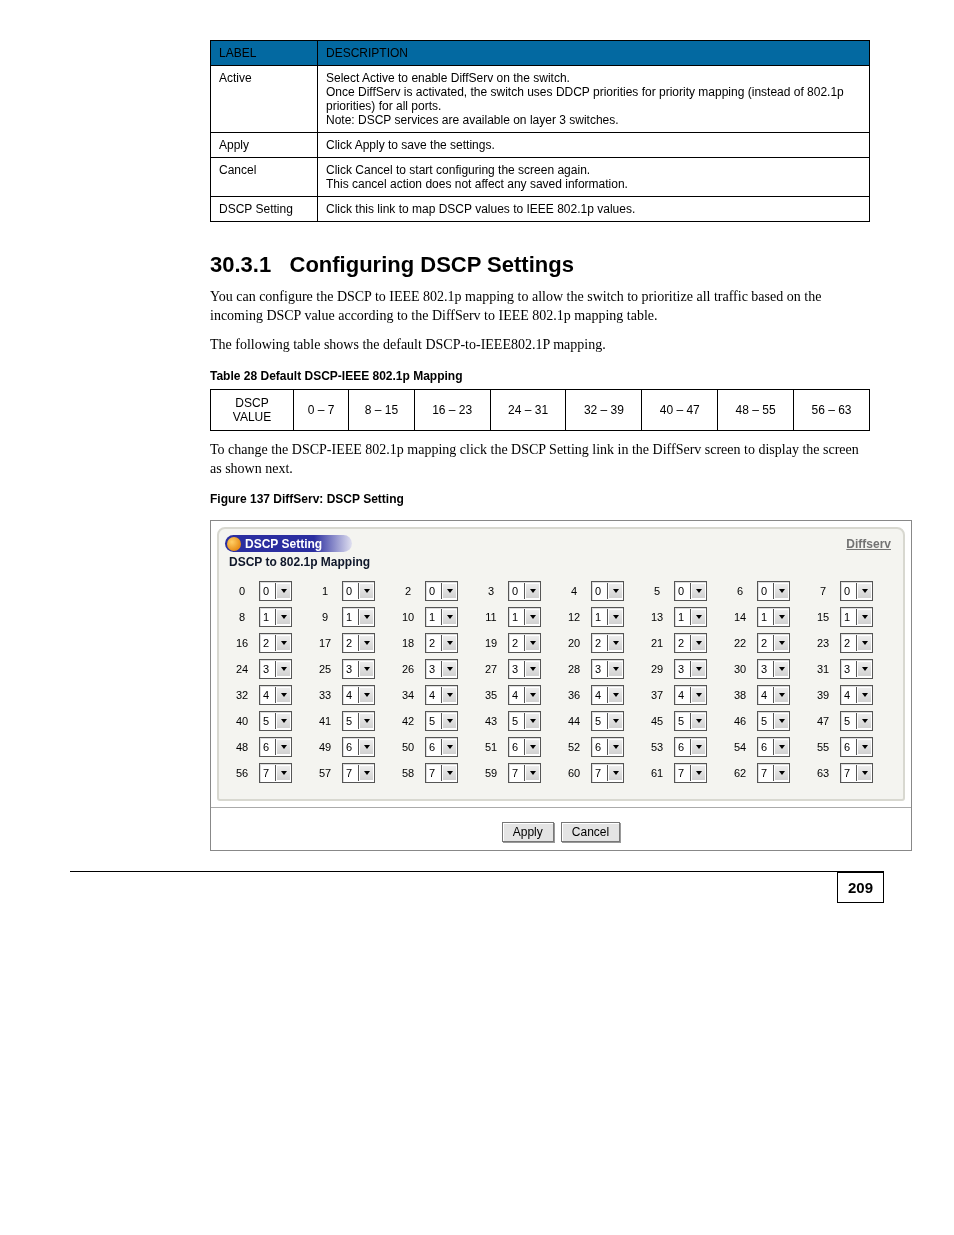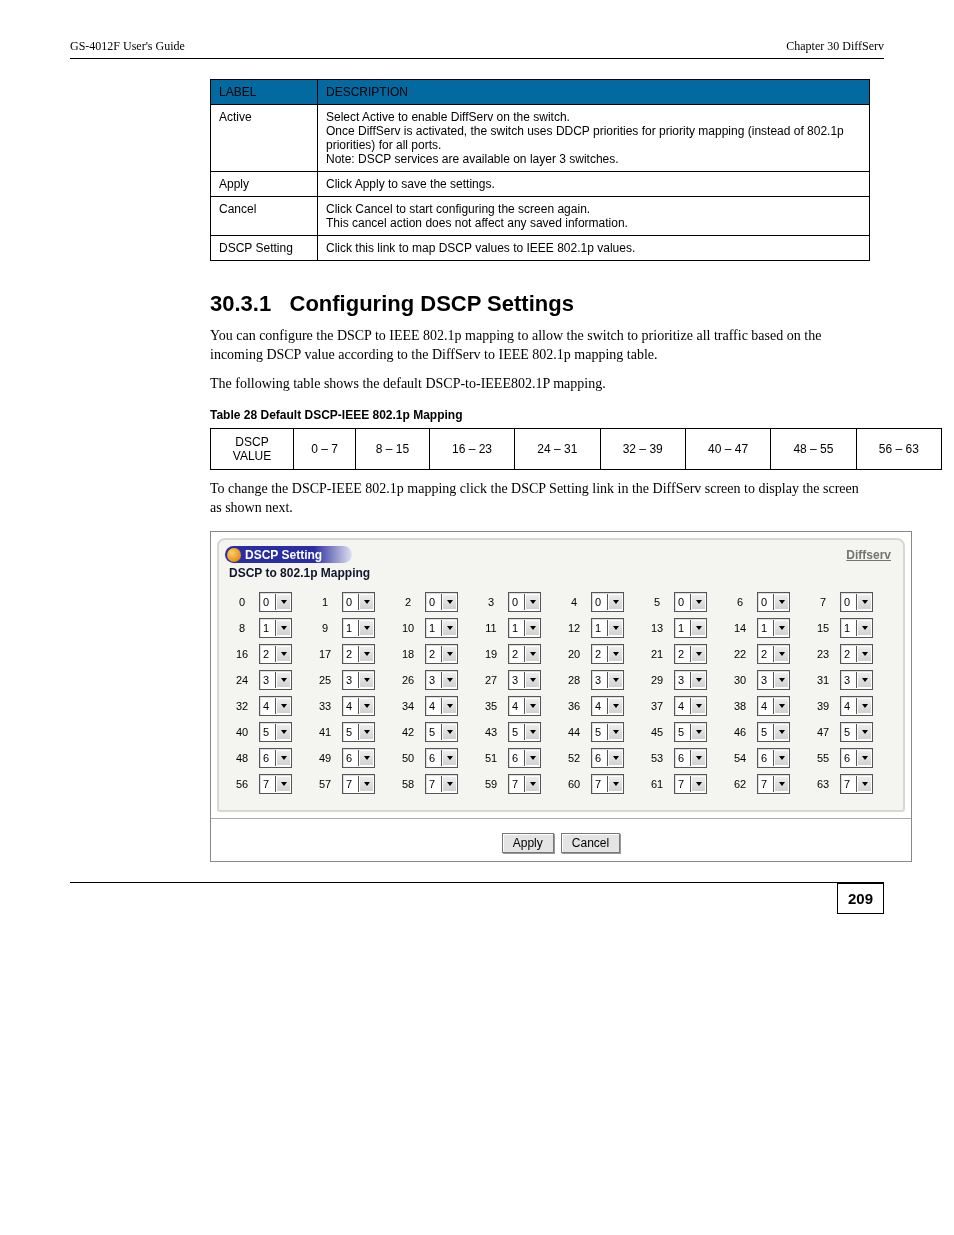--- a/index.html
+++ b/index.html
@@ -60,21 +60,21 @@
     line-height: 1.35;
   }
   .table28caption, .fig137caption {
     font-family: Arial, sans-serif;
     font-weight: bold;
     font-size: 12px;
     margin: 14px 0 6px 140px;
   }
   .map-table {
     border-collapse: collapse;
-    width: 732px;
+    width: 660px;
     margin-left: 140px;
     font-family: Arial, sans-serif;
     font-size: 12px;
   }
   .map-table td {
     border: 1px solid #000;
     padding: 6px 4px;
     text-align: center;
   }
   .map-table td:first-child { width:74px; }
@@ -201,24 +201,20 @@
     font-weight:bold;
     font-size:15px;
     background:#fff;
     margin-top:-6px;
   }
 </style>
 </head>
 <body>
 
 <div class="page">
-  <div class="header-line">
-    <span class="header-left">GS-4012F User's Guide</span>
-    <span class="header-right">Chapter 30 DiffServ</span>
-  </div>
 
   <table class="info-table">
     <tbody>
         <tr>
       <th>LABEL</th>
       <th>DESCRIPTION</th>
     </tr>
     <tr>
       <td class="label">Active</td>
       <td style="white-space:pre-line">Select Active to enable DiffServ on the switch.
@@ -261,20 +257,21 @@
       <td>32 – 39</td>
       <td>40 – 47</td>
       <td>48 – 55</td>
       <td>56 – 63</td>
     </tr>
   </tbody>
     </table>
 
   <p class="body">To change the DSCP-IEEE 802.1p mapping click the DSCP Setting link in the DiffServ screen to display the screen as shown next.</p>
 
+  <div class="fig137caption">Figure 137   DiffServ: DSCP Setting</div>
 
   <div class="screenshot">
     <div class="ss-inner">
       <div class="titlebar">
         <span class="pill-bg">
           <span class="orb"></span>
           <span class="pill">DSCP Setting</span>
         </span>
         <span class="diffserv-link">Diffserv</span>
       </div>

